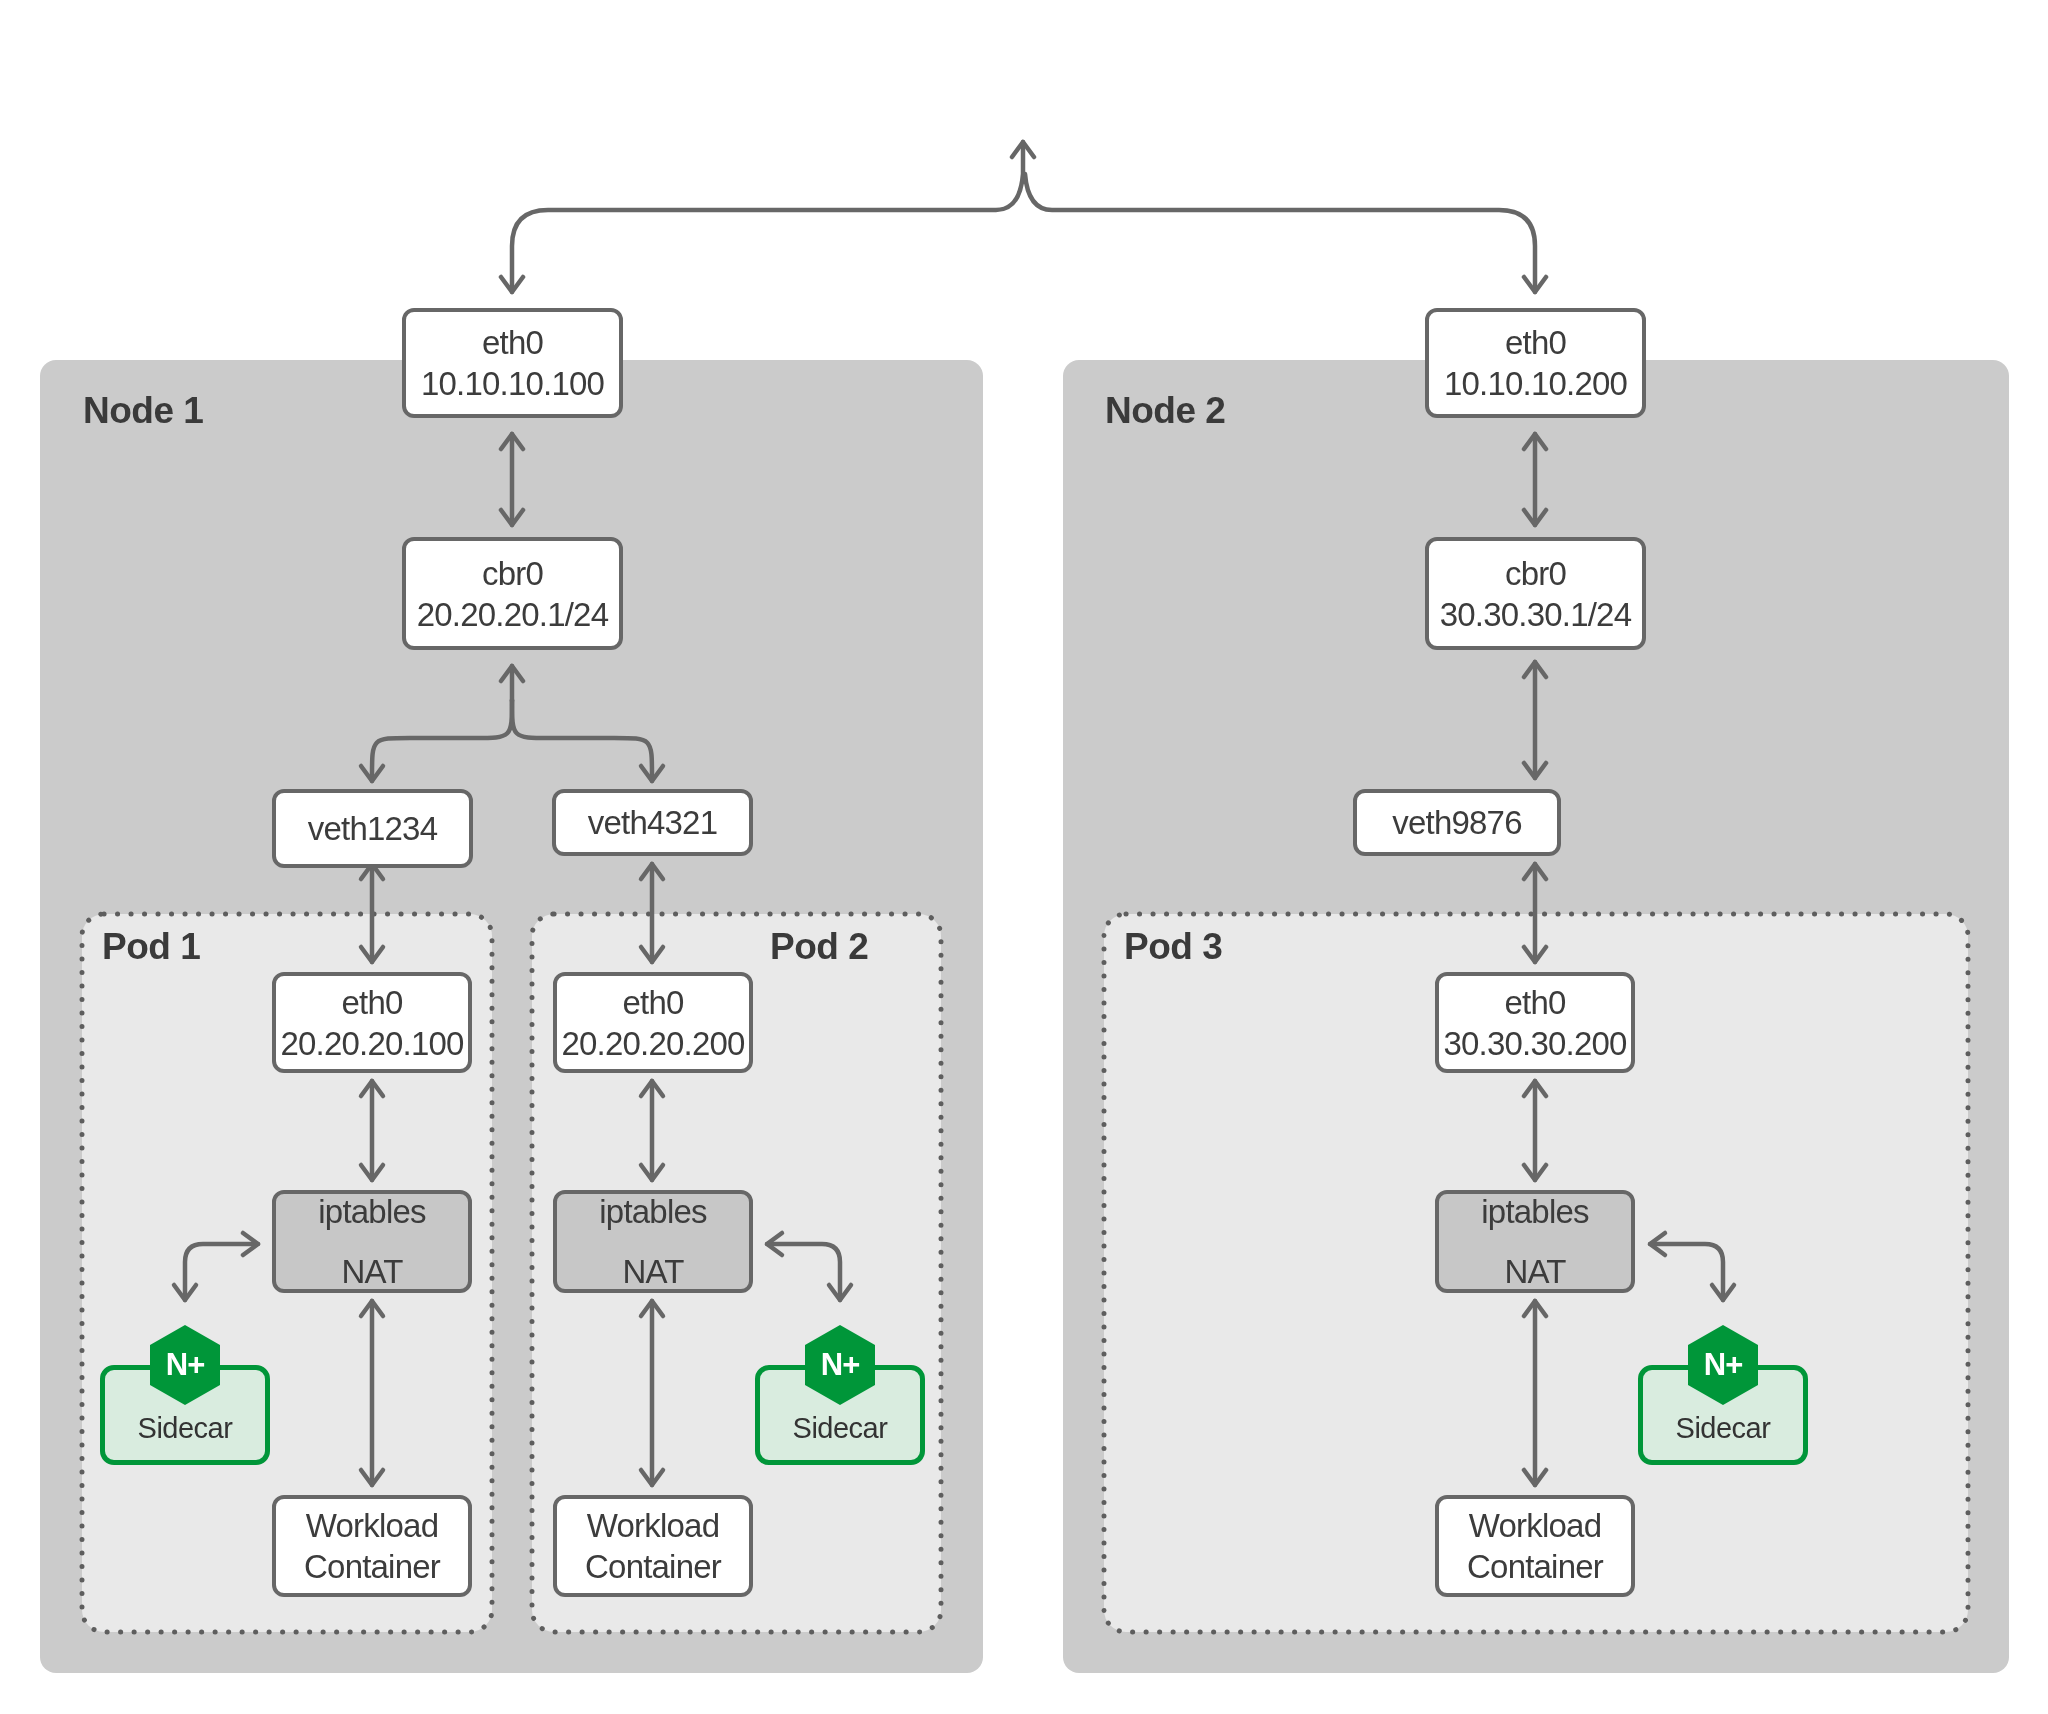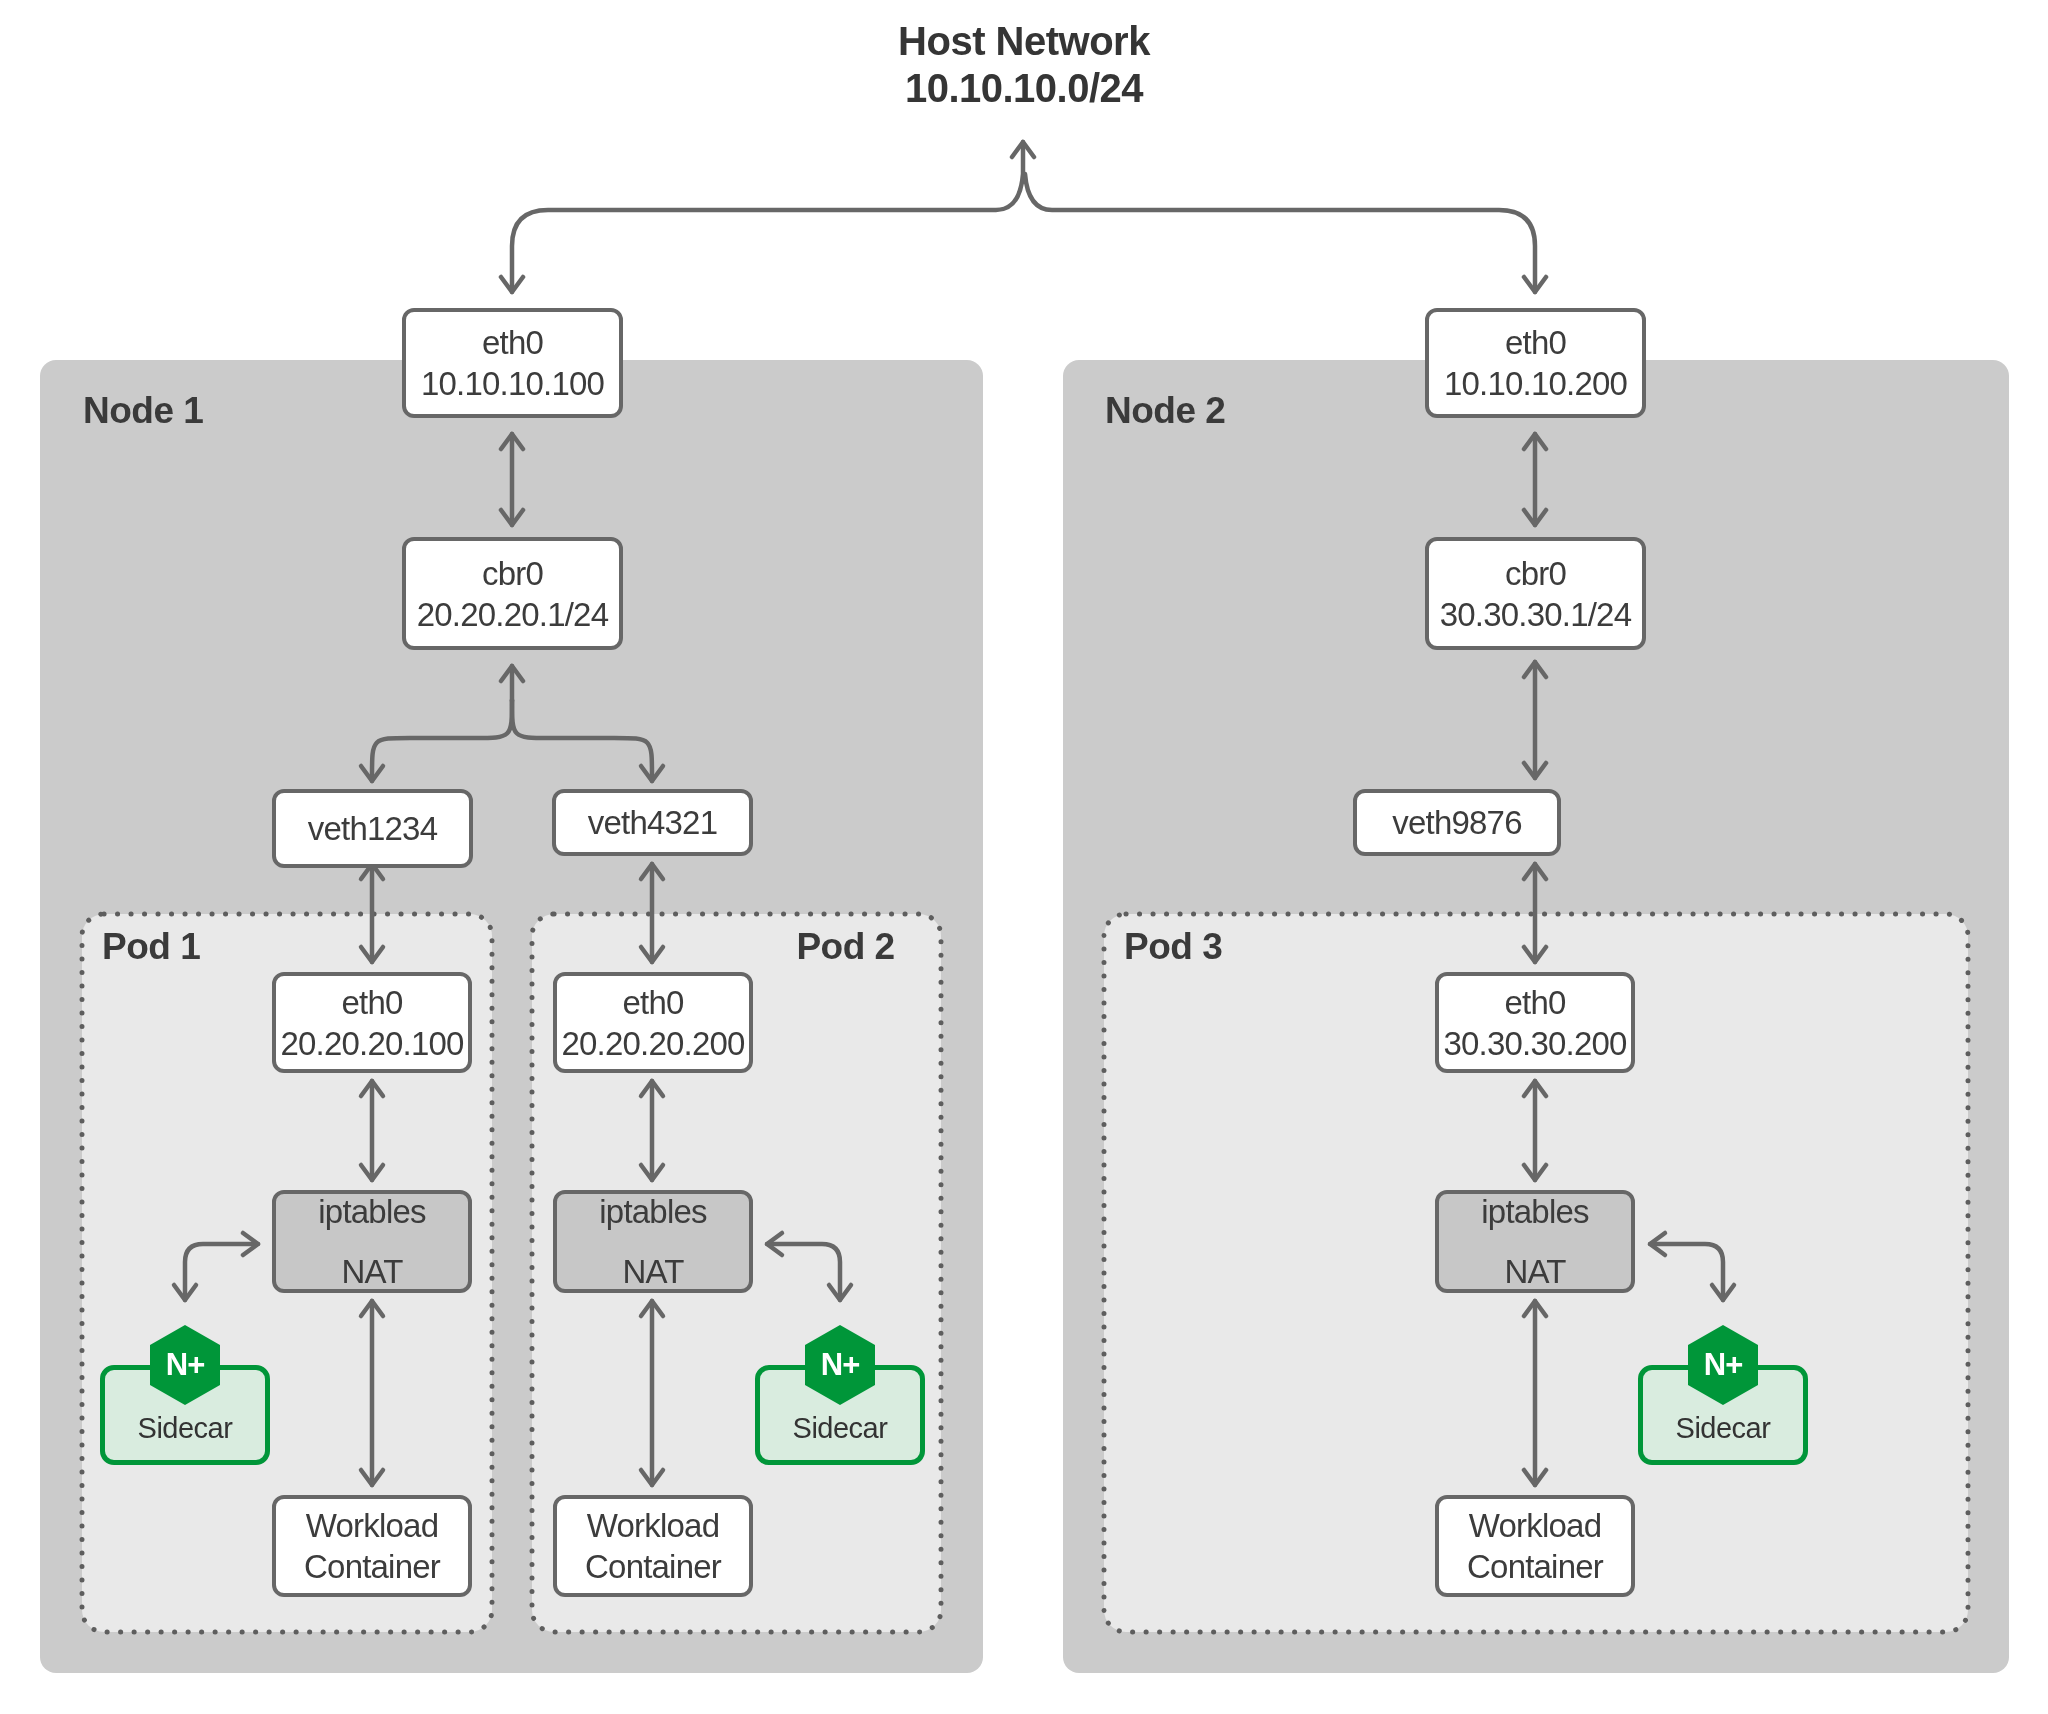--- a/index.html
+++ b/index.html
@@ -104,29 +104,25 @@
       <path d="M 372,1301 V 1485" marker-start="url(#ah)" marker-end="url(#ah)"></path>
       <path d="M 652,1301 V 1485" marker-start="url(#ah)" marker-end="url(#ah)"></path>
       <path d="M 1535,1301 V 1485" marker-start="url(#ah)" marker-end="url(#ah)"></path>
 
       <path d="M 185,1300 V 1262 Q 185,1244 203,1244 H 258" marker-start="url(#ah)" marker-end="url(#ah)"></path>
       <path d="M 840,1300 V 1262 Q 840,1244 822,1244 H 767" marker-start="url(#ah)" marker-end="url(#ah)"></path>
       <path d="M 1723,1300 V 1262 Q 1723,1244 1705,1244 H 1650" marker-start="url(#ah)" marker-end="url(#ah)"></path>
     </g>
   </svg>
 
-  <div class="title">
-    <div>Host Network</div>
-    <div>10.10.10.0/24</div>
-  </div>
 
   <div class="zone-label" style="left:83px;top:392px;">Node 1</div>
   <div class="zone-label" style="left:1105px;top:392px;">Node 2</div>
   <div class="zone-label" style="left:102px;top:928px;">Pod 1</div>
-  <div class="zone-label" style="left:770px;top:928px;width:151px;text-align:center;">Pod 2</div>
+  <div class="zone-label" style="left:770px;top:928px;width:151px;text-align:left;">Pod 2</div>
   <div class="zone-label" style="left:1124px;top:928px;">Pod 3</div>
 
   <div class="box" style="left:402px;top:308px;width:221px;height:110px;">
     <span>eth0</span>
     <span>10.10.10.100</span>
   </div>
   <div class="box" style="left:402px;top:537px;width:221px;height:113px;">
     <span>cbr0</span>
     <span>20.20.20.1/24</span>
   </div>

